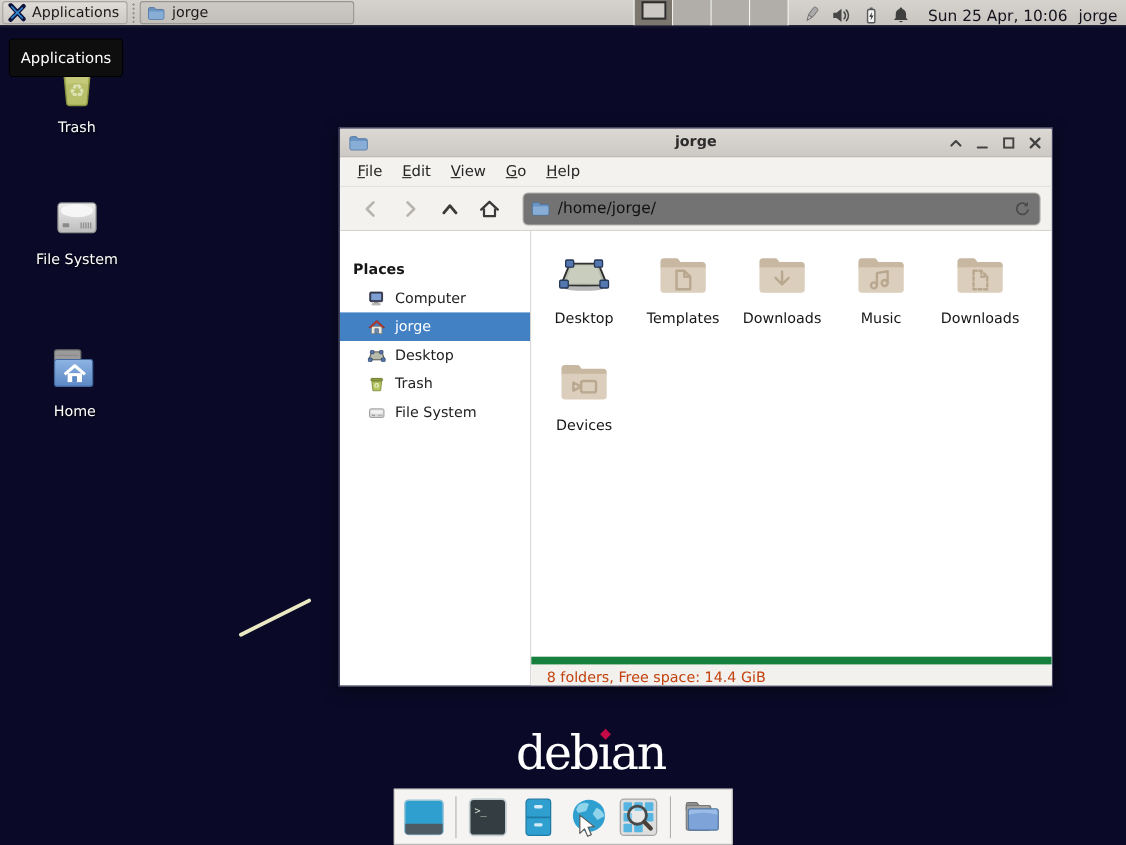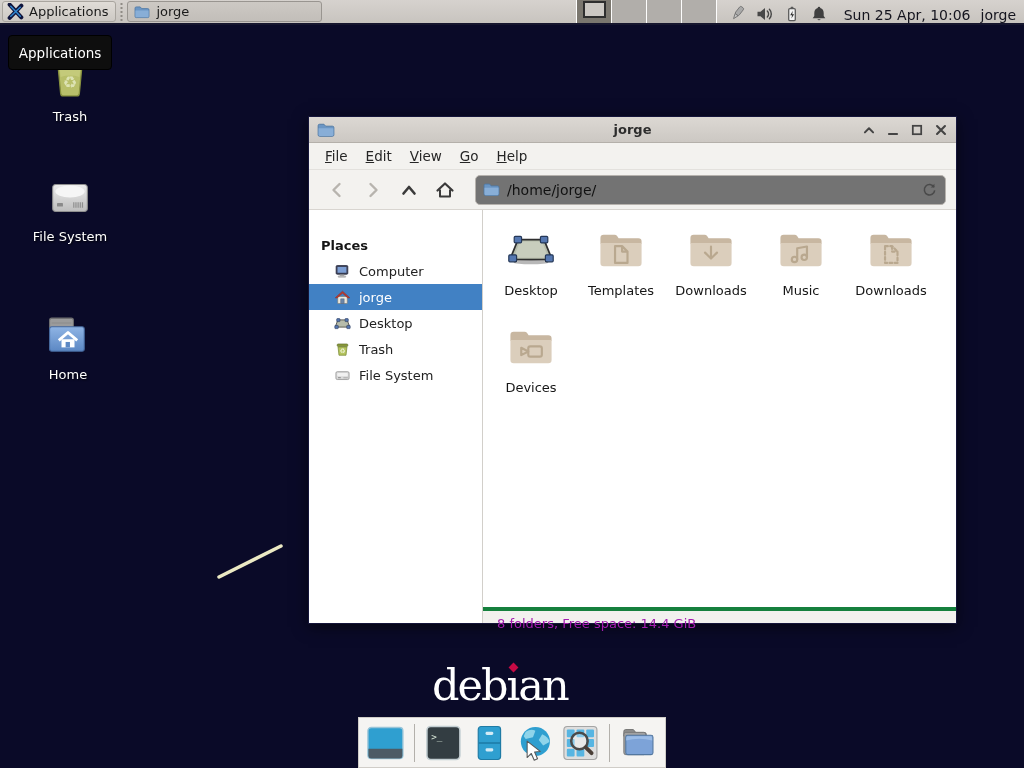--- a/index.html
+++ b/index.html
@@ -129,28 +129,28 @@
   #folder-grid {
     position:absolute; left:3px; top:12px;
     display:grid; grid-template-columns:repeat(5,90px); grid-auto-rows:97px;
   }
   .grid-item { display:flex; flex-direction:column; align-items:center; }
   .grid-item .icon-wrap { height:58px; display:flex; align-items:center; justify-content:center; }
   .grid-item .icon { width:52px; height:52px; }
   .grid-item .g-label { margin-top:3px; font-size:13px; color:#161616; }
 
   #statusbar {
-    position:absolute; left:0; right:0; bottom:0; height:16px;
-    background:#f2f1ee; border-top:4px solid #15803d;
-    font-size:13px; color:#a21caf; line-height:25px; padding-left:14px;
+    position:absolute; left:0; right:0; bottom:0; height:26px;
+    background:#f2f1ee; border-top:7px solid #15803d;
+    font-size:13px; color:#c2410c; line-height:25px; padding-left:14px;
   }
 
   
   #debian-logo {
-    position:absolute; left:432px; top:660px; color:#fff;
+    position:absolute; left:469px; top:660px; color:#fff;
     font-family:"DejaVu Serif","Liberation Serif",serif;
     font-size:43px; letter-spacing:-2px; white-space:nowrap;
   }
   #debian-logo .iwrap { position:relative; }
   #debian-logo .i-dot {
     position:absolute; left:50%; top:4px; width:7px; height:7px;
     margin-left:-2.5px; background:#c60a45; transform:rotate(45deg);
   }
 
   

